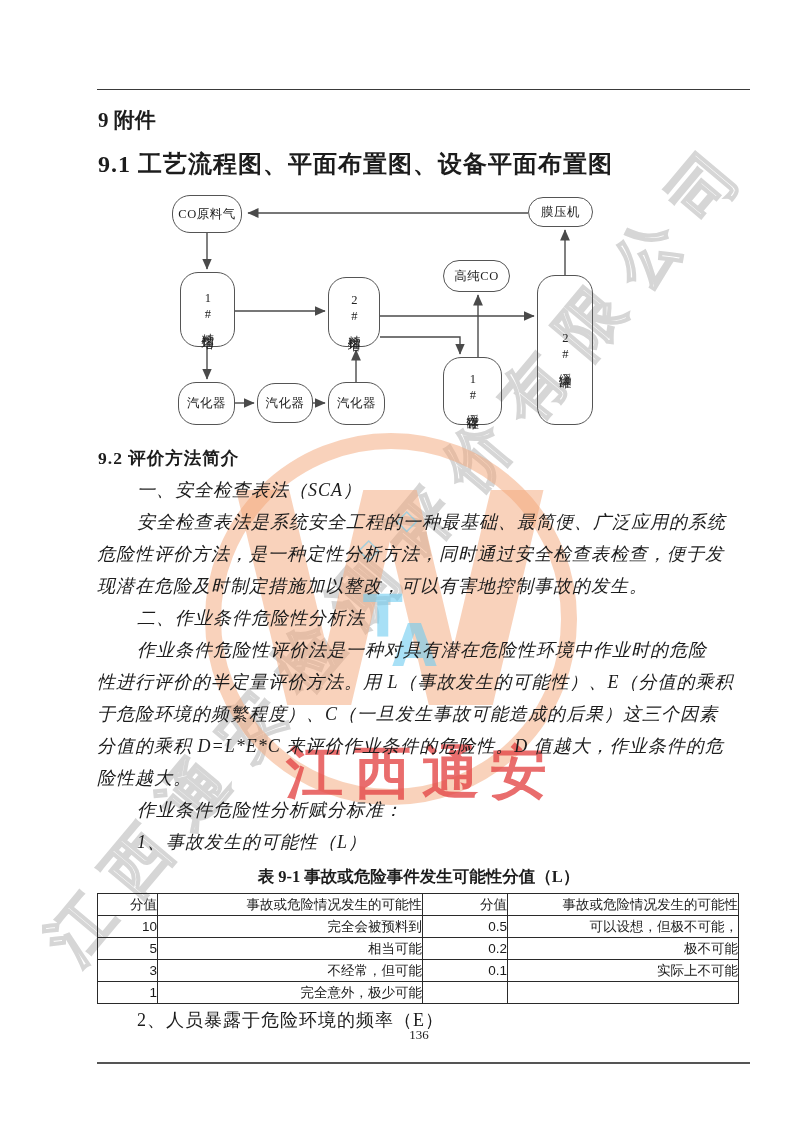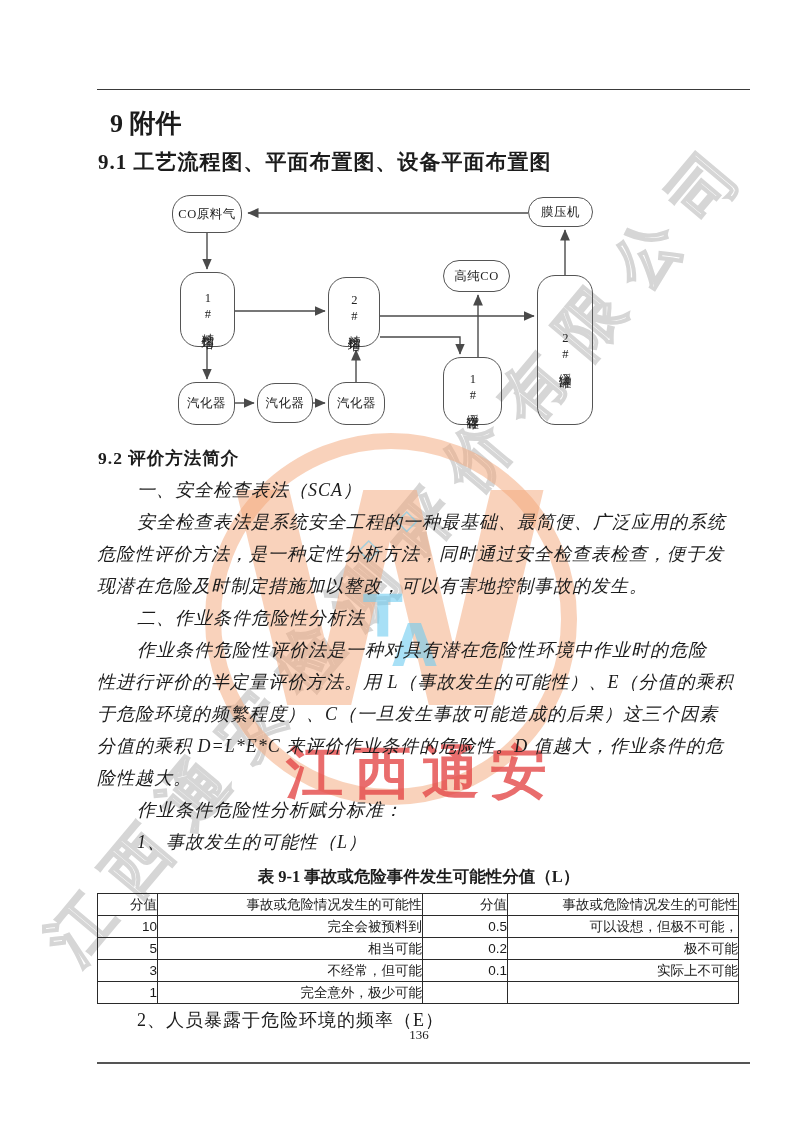--- a/index.html
+++ b/index.html
@@ -34,22 +34,22 @@
     color:rgba(227,72,72,0.80);
   }
   
   .header{
     position:absolute;left:97px;top:62px;width:648px;height:24px;
     display:flex;justify-content:space-between;align-items:flex-end;
     font-size:13px;font-weight:bold;
   }
   .header-rule{position:absolute;left:97px;top:89px;width:653px;height:0;border-top:1.6px solid #3a3a3a;}
   
-  .h1{position:absolute;left:98px;top:106px;font-size:26px;font-weight:bold;margin-left:12px;}
-  .h2a{position:absolute;left:98px;top:148px;font-size:21px;font-weight:bold;letter-spacing:1px;font-family:Liberation Serif, serif;}
+  .h1{position:absolute;left:98px;top:106px;font-size:21px;font-weight:bold;}
+  .h2a{position:absolute;left:98px;top:148px;font-size:24px;font-weight:bold;letter-spacing:1px;font-family:Liberation Serif, serif;}
   .h2b{position:absolute;left:98px;top:446px;font-size:17.5px;font-weight:bold;letter-spacing:1px;}
   
   .diagram{position:absolute;left:160px;top:186px;width:450px;height:254px;}
   .diagram svg{position:absolute;left:0;top:0;}
   .fnode{
     position:absolute;box-sizing:border-box;border:1.4px solid #555;border-radius:18px;
     display:flex;align-items:center;justify-content:center;
     font-size:12.5px;color:#222;background:transparent;letter-spacing:0.5px;
   }
   .fnode.vert span{writing-mode:vertical-rl;text-orientation:upright;letter-spacing:2px;line-height:1;}

